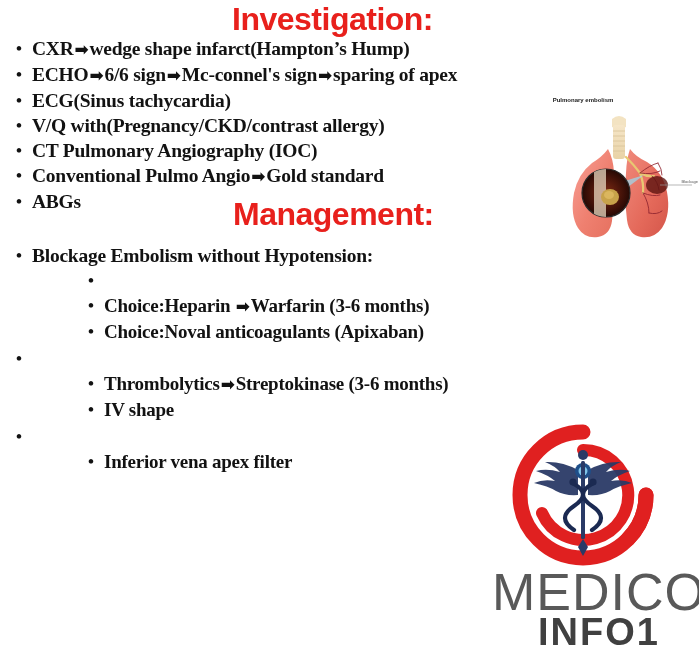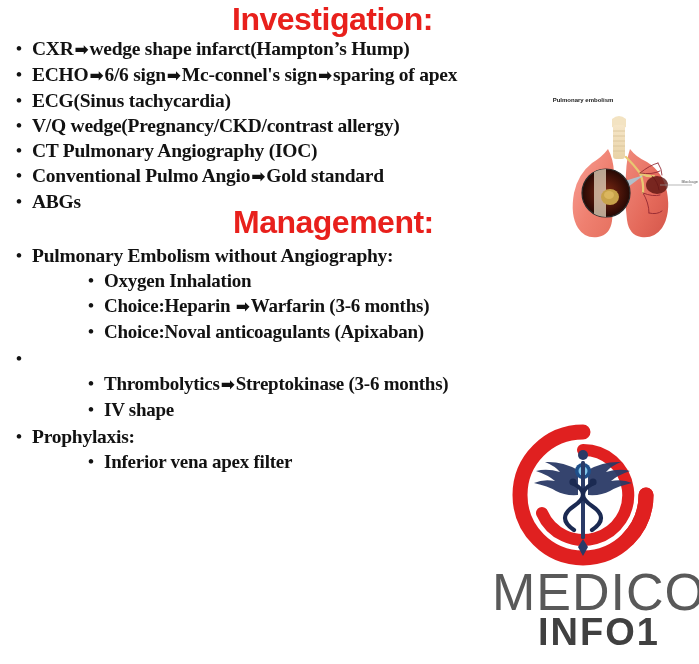--- a/index.html
+++ b/index.html
@@ -28,21 +28,21 @@
     position: absolute;
     font-family: "Liberation Sans", "DejaVu Sans", sans-serif;
     font-weight: bold;
     font-size: 32px;
     line-height: 34px;
     color: #e8201c;
     letter-spacing: -0.5px;
     white-space: nowrap;
   }
   #title-investigation { left: 232px; top: 2px; }
-  #title-management    { left: 233px; top: 197px; margin-top: 8px; }
+  #title-management    { left: 233px; top: 197px; }
 
   
   .bullet-list {
     position: absolute;
     list-style: none;
   }
   #list-investigation { left: 0px; top: 36px; width: 560px; }
   #list-management    { left: 0px; top: 241px; width: 600px; }
 
   .bullet-row {
@@ -165,46 +165,45 @@
       <li class="bullet-row level-1">
         <span class="bullet-dot">•</span>
         <span class="bullet-text">ECHO<span class="arrow-glyph">➡</span>6/6 sign<span class="arrow-glyph">➡</span>Mc-connel's sign<span class="arrow-glyph">➡</span>sparing of apex</span>
       </li>
       <li class="bullet-row level-1">
         <span class="bullet-dot">•</span>
         <span class="bullet-text">ECG(Sinus tachycardia)</span>
       </li>
       <li class="bullet-row level-1">
         <span class="bullet-dot">•</span>
-        <span class="bullet-text">V/Q wedge(Pregnancy/CKD/contrast allergy)</span>
+        <span class="bullet-text">V/Q with(Pregnancy/CKD/contrast allergy)</span>
       </li>
       <li class="bullet-row level-1">
         <span class="bullet-dot">•</span>
         <span class="bullet-text">CT Pulmonary Angiography (IOC)</span>
       </li>
       <li class="bullet-row level-1">
         <span class="bullet-dot">•</span>
         <span class="bullet-text">Conventional Pulmo Angio<span class="arrow-glyph">➡</span>Gold standard</span>
       </li>
       <li class="bullet-row level-1">
         <span class="bullet-dot">•</span>
         <span class="bullet-text">ABGs</span>
       </li>
     </ul>
 
   <div id="title-management" class="section-title">Management:</div>
 
   <ul id="list-management" class="bullet-list">
       <li class="bullet-row level-1">
         <span class="bullet-dot">•</span>
-        <span class="bullet-text">Pulmonary Embolism without Angiography:</span>
-      </li>
-      <li class="bullet-row level-2">
-        <span class="bullet-dot">•</span>
-        <span class="bullet-text">Oxygen Inhalation</span>
+        <span class="bullet-text">Blockage Embolism without Hypotension:</span>
+      </li>
+      <li class="bullet-row level-2">
+        <span class="bullet-dot">•</span>
       </li>
       <li class="bullet-row level-2">
         <span class="bullet-dot">•</span>
         <span class="bullet-text">Choice:Heparin <span class="arrow-glyph">➡</span>Warfarin (3-6 months)</span>
       </li>
       <li class="bullet-row level-2">
         <span class="bullet-dot">•</span>
         <span class="bullet-text">Choice:Noval anticoagulants (Apixaban)</span>
       </li>
       <li class="bullet-row level-1">
@@ -213,21 +212,20 @@
       <li class="bullet-row level-2">
         <span class="bullet-dot">•</span>
         <span class="bullet-text">Thrombolytics<span class="arrow-glyph">➡</span>Streptokinase (3-6 months)</span>
       </li>
       <li class="bullet-row level-2">
         <span class="bullet-dot">•</span>
         <span class="bullet-text">IV shape</span>
       </li>
       <li class="bullet-row level-1">
         <span class="bullet-dot">•</span>
-        <span class="bullet-text">Prophylaxis:</span>
       </li>
       <li class="bullet-row level-2">
         <span class="bullet-dot">•</span>
         <span class="bullet-text">Inferior vena apex filter</span>
       </li>
     </ul>
 
   <div id="lung-figure">
     <svg width="158" height="158" viewBox="0 0 158 158">
       <defs>

